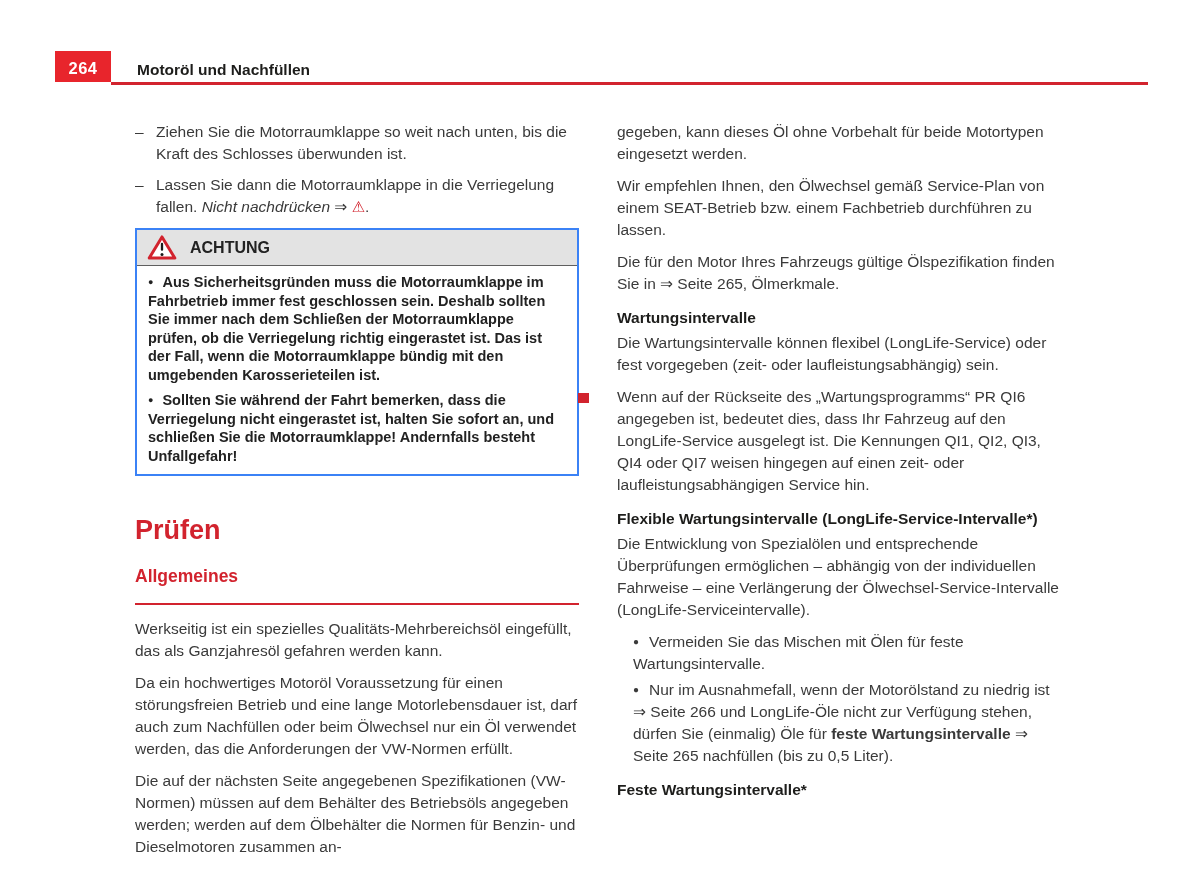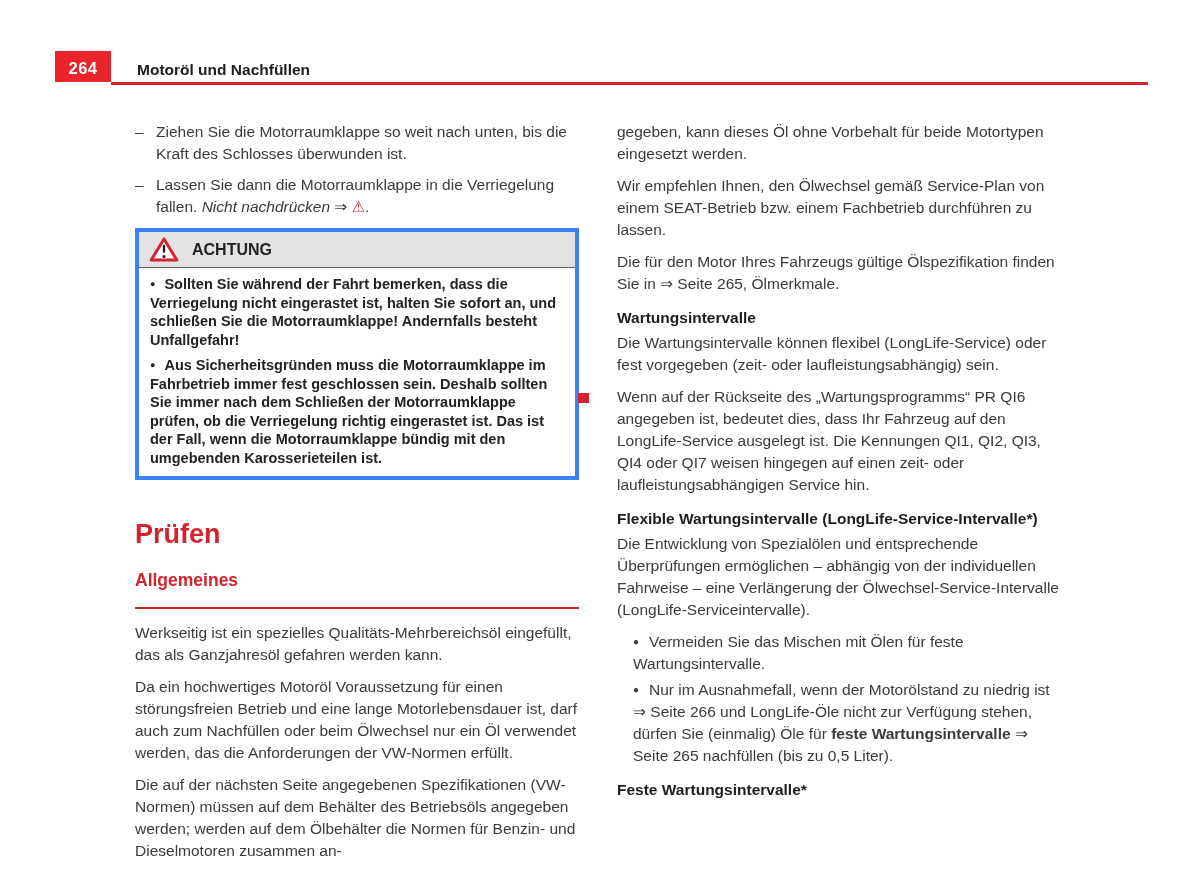--- a/index.html
+++ b/index.html
@@ -28,21 +28,21 @@
   .dash-row{display:flex;margin:0 0 9px;}
   .dash{width:21px;flex:none;}
   .dash-row p{margin:0;flex:1;}
   
   .i{font-style:italic}
   .b{font-weight:bold}
   .red{color:var(--accent)}
   .blt{font-size:10px;margin-right:10px;vertical-align:2px;}
   .warnglyph{font-size:15px;}
   
-  .warning-box{border:4px solid #3b82f6;margin:10px 0 0;}
+  .warning-box{border:2px solid #3b82f6;margin:10px 0 0;}
   .warning-head{display:flex;align-items:center;gap:13px;background:#e3e3e3;
                 border-bottom:1px solid #5f5f5f;height:35px;padding:0 10px;
                 font-weight:bold;font-size:16px;color:var(--warn-ink);}
   .warning-body{padding:7px 11px 9px;font-weight:bold;font-size:14.5px;line-height:18.5px;color:var(--warn-ink);}
   .warning-body p{margin:0 0 7px;}
   .warning-body p:last-child{margin-bottom:0;}
   .warning-body .blt{font-size:9px;margin-right:9px;}
   
   .h1{color:var(--accent);font-size:27px;font-weight:bold;margin:40px 0 0;line-height:1.1;}
   .h2{color:var(--accent);font-size:17.5px;font-weight:bold;margin:19px 0 13px;
@@ -76,22 +76,22 @@
     <div class="warning-box">
       <div class="warning-head">
         <svg width="30" height="27" viewBox="0 0 34 30" aria-hidden="true">
           <path d="M17 3 L31.5 27 H2.5 Z" fill="#ffffff" stroke="#d2232e" stroke-width="3.4" stroke-linejoin="round"></path>
           <rect x="15.7" y="9.5" width="2.6" height="9.2" rx="1.2" fill="#1a1a1a"></rect>
           <circle cx="17" cy="22.8" r="1.7" fill="#1a1a1a"></circle>
         </svg>
         <span>ACHTUNG</span>
       </div>
       <div class="warning-body">
+        <p><span class="blt">●</span><span>Aus Sicherheitsgründen muss die Motorraumklappe im Fahrbetrieb immer fest geschlossen sein. Deshalb sollten Sie immer nach dem Schließen der Motorraumklappe prüfen, ob die Verriegelung richtig eingerastet ist. Das ist der Fall, wenn die Motorraumklappe bündig mit den umgebenden Karosserieteilen ist.</span></p>
         <p><span class="blt">●</span><span>Sollten Sie während der Fahrt bemerken, dass die Verriegelung nicht eingerastet ist, halten Sie sofort an, und schließen Sie die Motorraumklappe! Andernfalls besteht Unfallgefahr!</span></p>
-        <p><span class="blt">●</span><span>Aus Sicherheitsgründen muss die Motorraumklappe im Fahrbetrieb immer fest geschlossen sein. Deshalb sollten Sie immer nach dem Schließen der Motorraumklappe prüfen, ob die Verriegelung richtig eingerastet ist. Das ist der Fall, wenn die Motorraumklappe bündig mit den umgebenden Karosserieteilen ist.</span></p>
       </div>
     </div>
 
     <h1 class="h1">Prüfen</h1>
     <div class="h2">Allgemeines</div>
 
     <p class="body">Werkseitig ist ein spezielles Qualitäts-Mehrbereichsöl eingefüllt, das als Ganzjahresöl gefahren werden kann.</p>
     <p class="body">Da ein hochwertiges Motoröl Voraussetzung für einen störungsfreien Betrieb und eine lange Motorlebensdauer ist, darf auch zum Nachfüllen oder beim Ölwechsel nur ein Öl verwendet werden, das die Anforderungen der VW-Normen erfüllt.</p>
     <p class="body">Die auf der nächsten Seite angegebenen Spezifikationen (VW-Normen) müssen auf dem Behälter des Betriebsöls angegeben werden; werden auf dem Ölbehälter die Normen für Benzin- und Dieselmotoren zusammen an-</p>
   </section>

